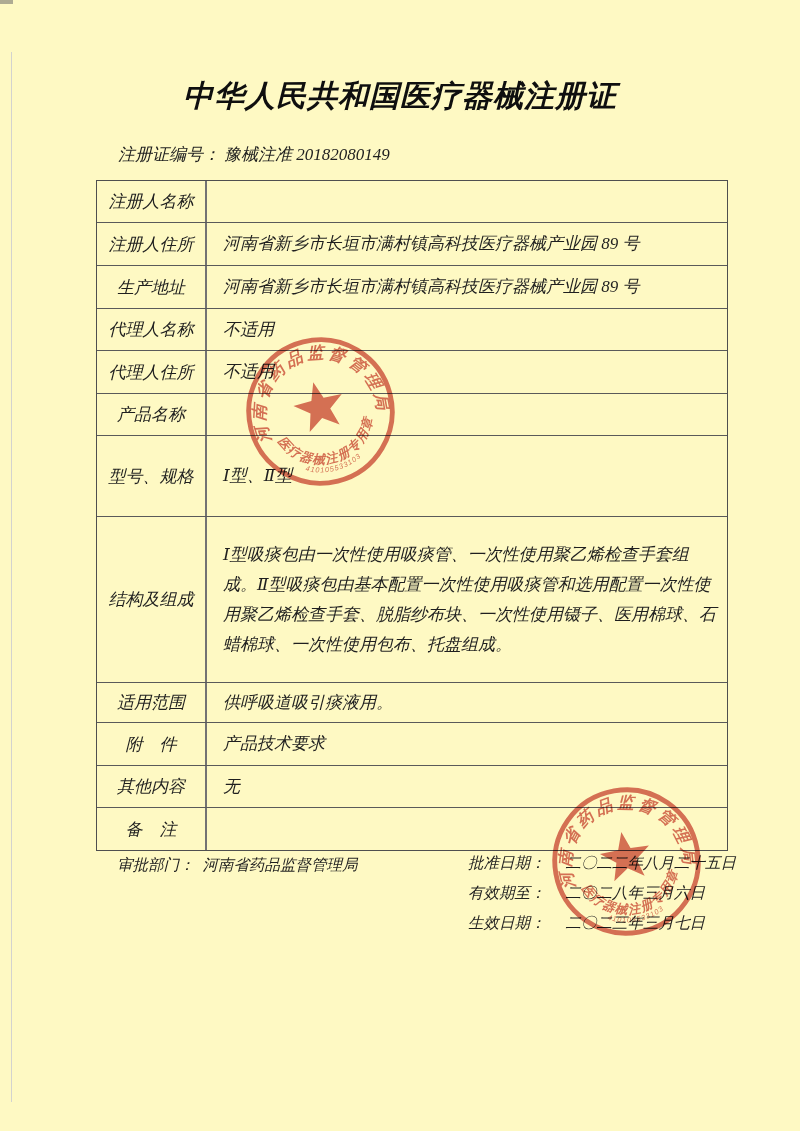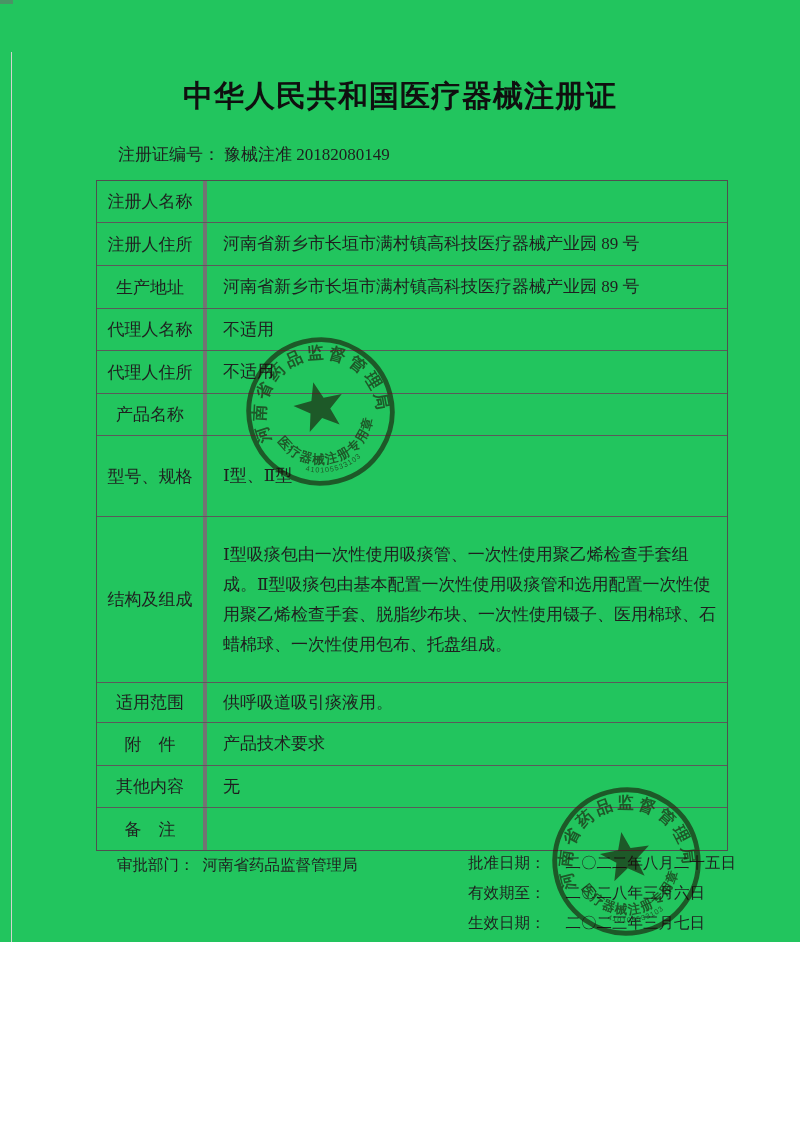--- a/index.html
+++ b/index.html
@@ -1,32 +1,32 @@
 <!DOCTYPE html>
 <html><head>
 <meta charset="utf-8">
 <style>
   html,body{margin:0;padding:0;background:#ffffff;}
-  .page{position:relative;width:800px;height:942px;background:#22c55e;overflow:hidden;
-        font-family:"Liberation Serif","DejaVu Serif",serif;color:#1f1f1f;}
+  .page{position:relative;width:800px;height:1131px;background:#fef9c3;overflow:hidden;
+        font-family:"Liberation Serif","DejaVu Serif",serif;color:#1f1f1f;font-style:italic;}
   
   .edge-line{position:absolute;left:11px;top:52px;width:1px;height:1050px;background:#d3d3cf;}
   .corner-speck{position:absolute;left:0;top:0;width:13px;height:4px;background:#6b6b6b;opacity:.55;}
 
   .doc-title{position:absolute;left:0;top:76px;width:100%;text-align:center;
              font-size:30px;font-weight:700;letter-spacing:1px;color:#0f0f0f;
              font-family:"Liberation Sans","DejaVu Sans",sans-serif;}
   .cert-line{position:absolute;left:118px;top:143px;font-size:17px;}
   .cert-line .val{margin-left:4px;}
 
   .tbl{position:absolute;left:96px;top:180px;width:632px;border:1px solid #4f4f4f;
        box-sizing:border-box;display:flex;flex-direction:column;}
   .trow{display:flex;border-bottom:1px solid #5a5a5a;box-sizing:border-box;}
   .trow:last-child{border-bottom:none;}
-  .tlabel{width:110px;min-width:110px;border-right:4px solid #737373;box-sizing:border-box;
+  .tlabel{width:110px;min-width:110px;border-right:2px solid #737373;box-sizing:border-box;
           display:flex;align-items:center;justify-content:center;font-size:17px;text-align:center;}
   .tvalue{flex:1;display:flex;align-items:center;padding:6px 10px 6px 16px;font-size:17px;
           line-height:30px;box-sizing:border-box;}
 
   .footer-left{position:absolute;left:117px;top:855px;font-size:15.5px;}
   .footer-left .val{margin-left:8px;}
   .footer-dates{position:absolute;left:468px;top:853px;font-size:15.5px;}
   .fd-line{margin-bottom:9px;white-space:nowrap;}
   .fd-line .val{margin-left:20px;}
 

